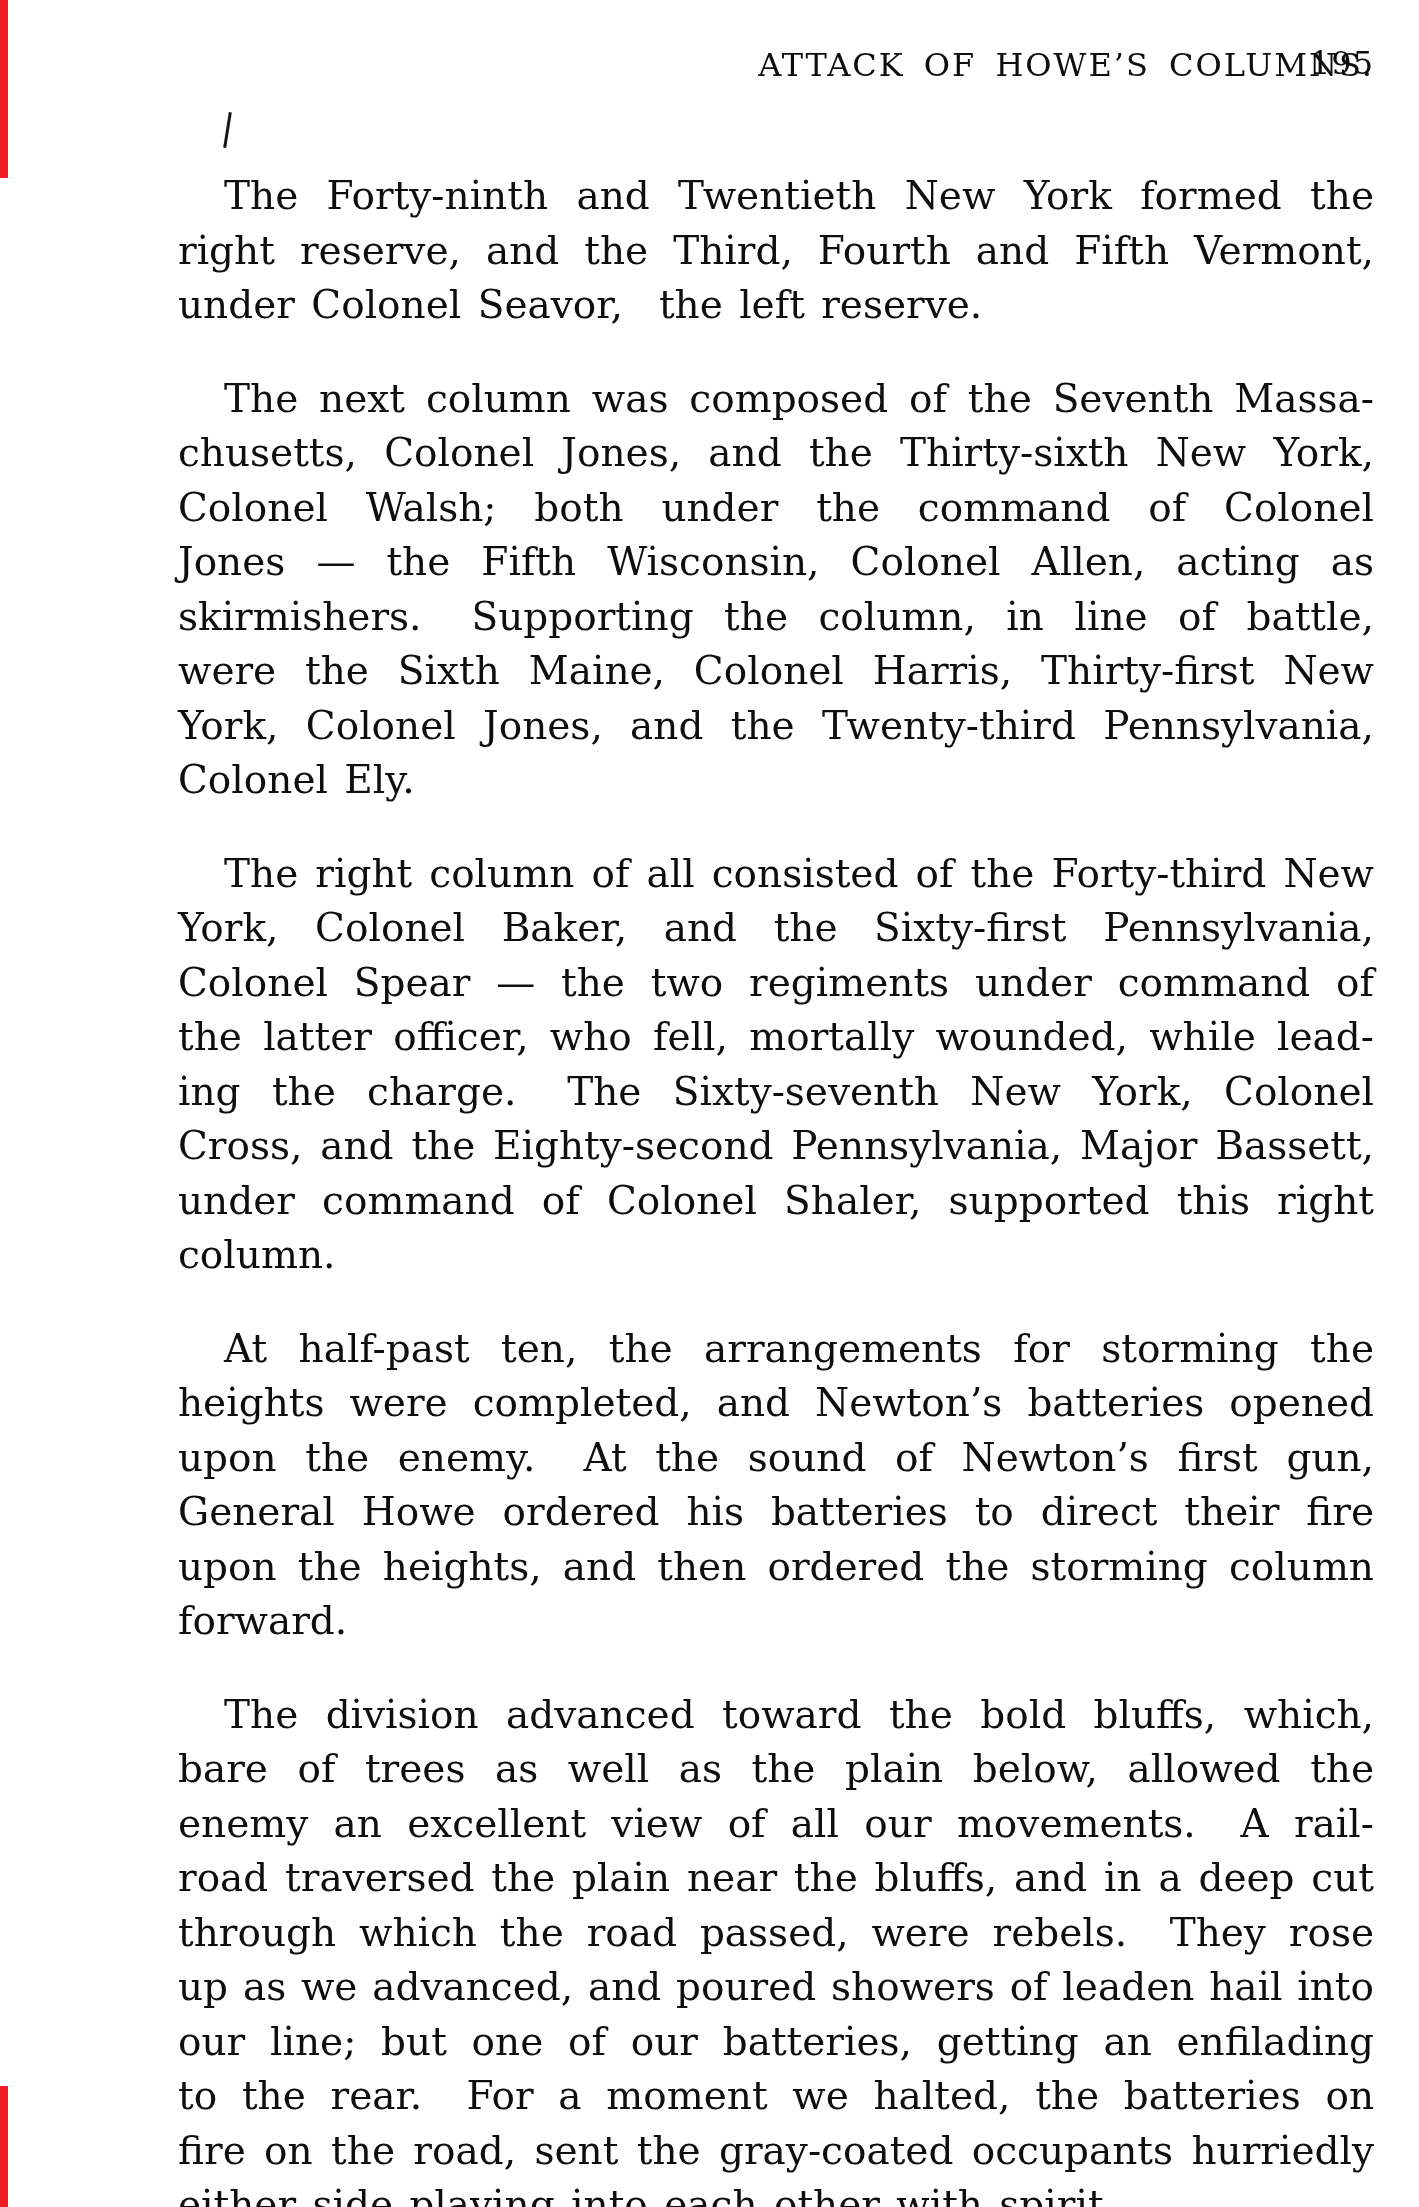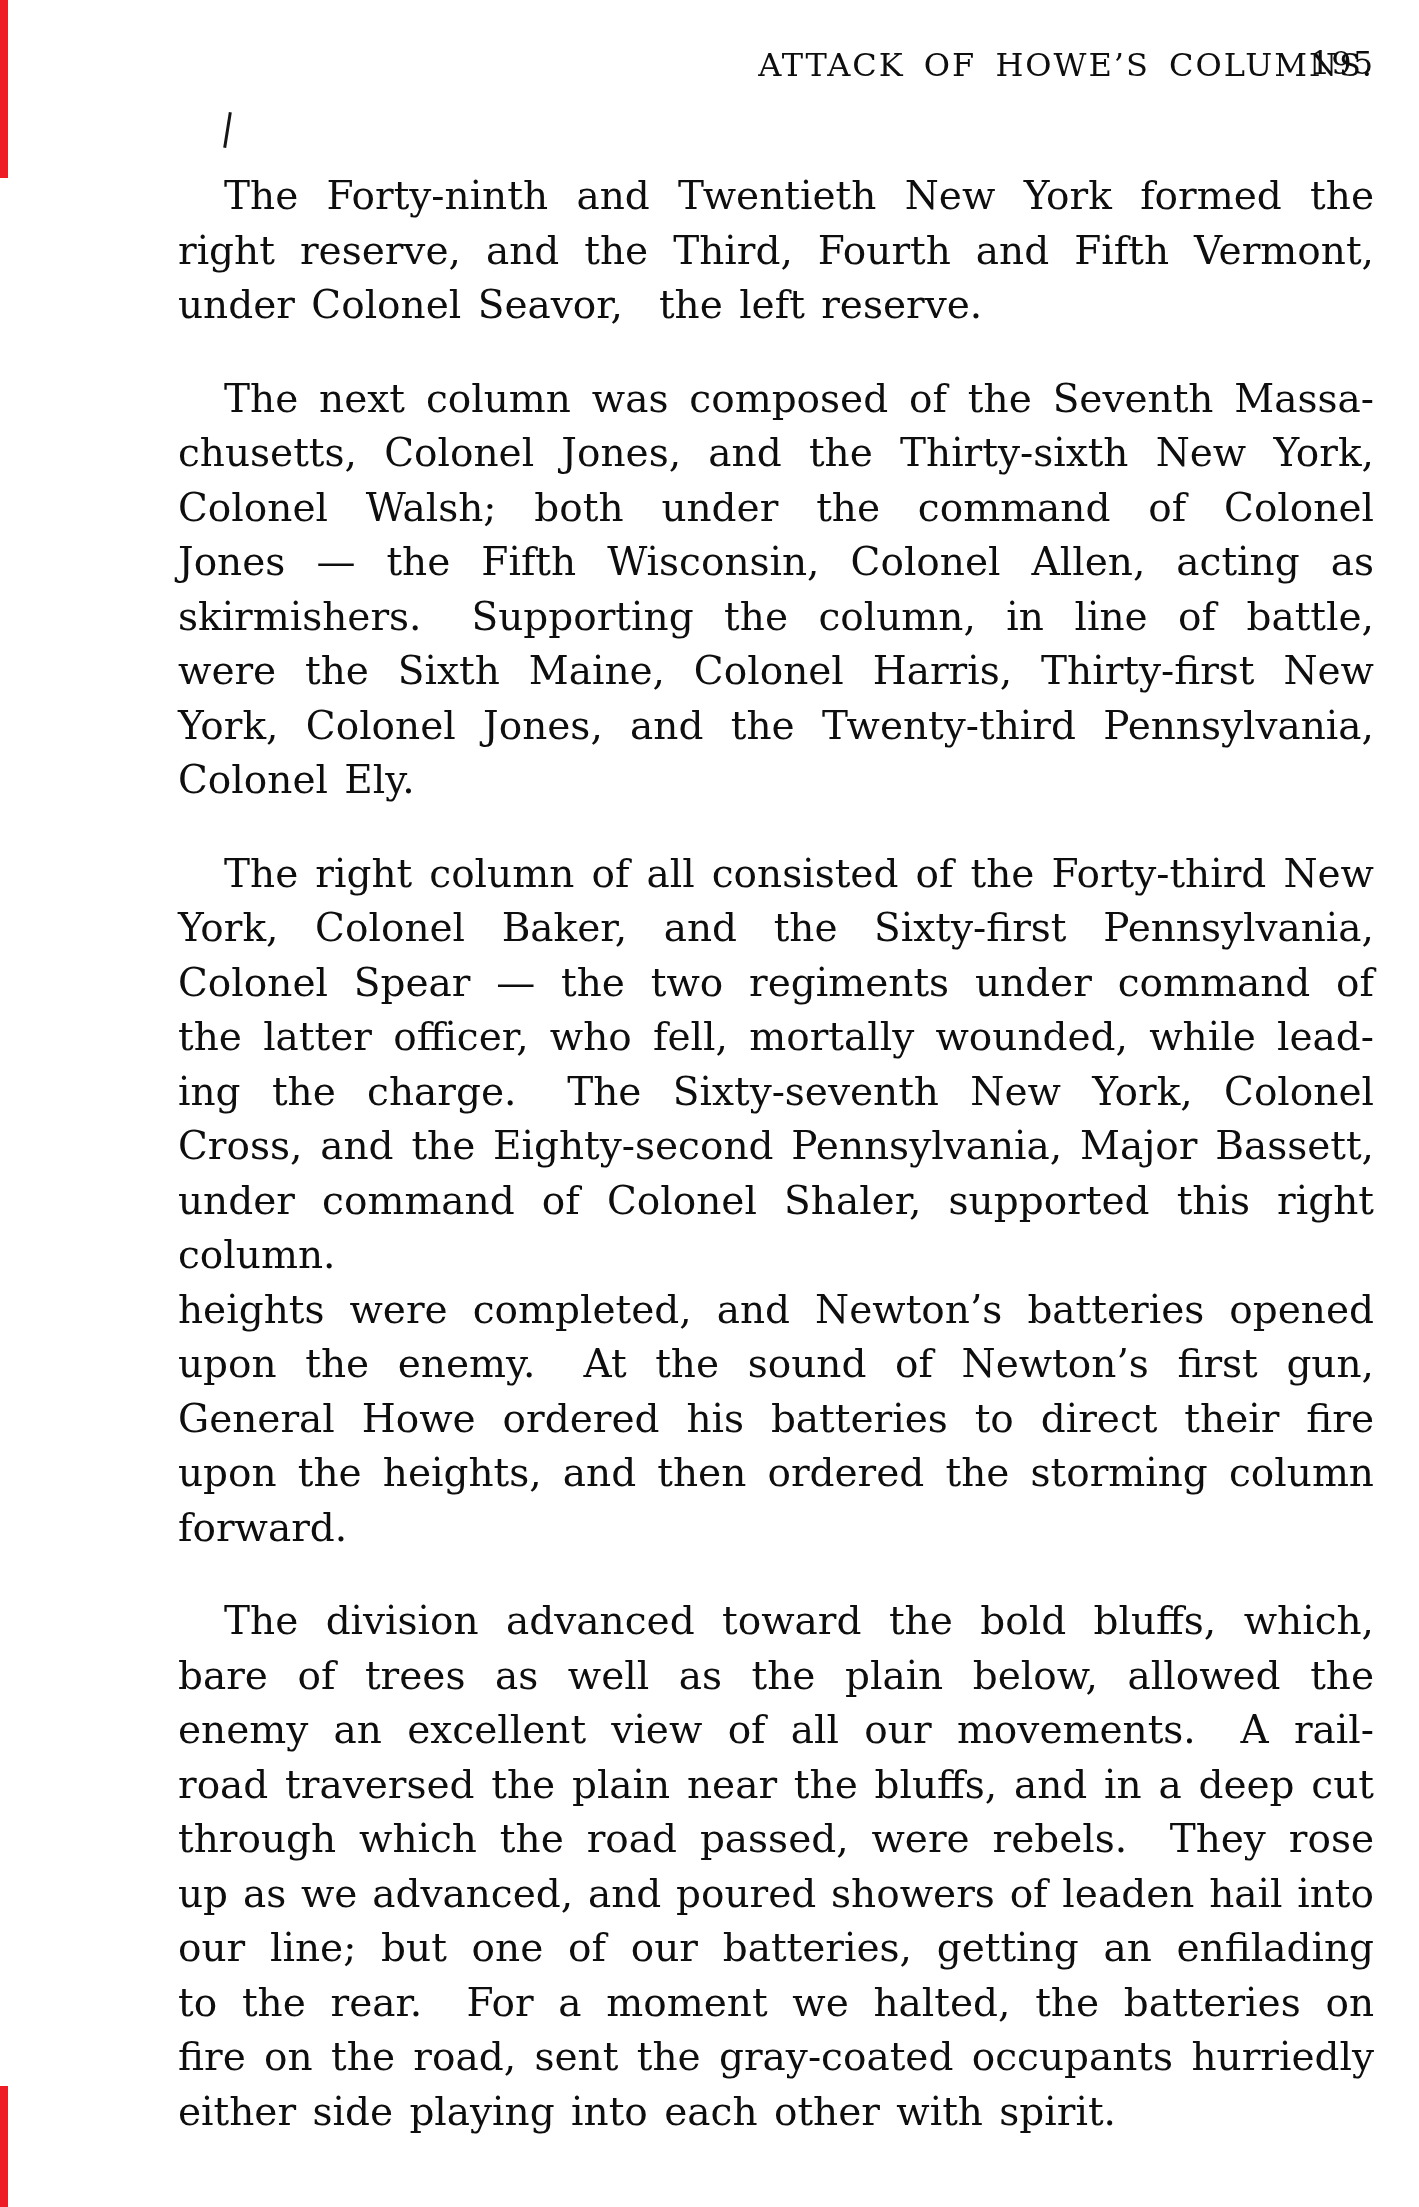--- a/index.html
+++ b/index.html
@@ -116,20 +116,21 @@
       <div class="line">York, Colonel Baker, and the Sixty-first Pennsylvania,</div>
       <div class="line">Colonel Spear — the two regiments under command of</div>
       <div class="line">the latter officer, who fell, mortally wounded, while lead-</div>
       <div class="line">ing the charge.  The Sixty-seventh New York, Colonel</div>
       <div class="line">Cross, and the Eighty-second Pennsylvania, Major Bassett,</div>
       <div class="line">under command of Colonel Shaler, supported this right</div>
       <div class="line ll">column.</div>
     </div>
 
     <div>
+      <div class="line fl">At half-past ten, the arrangements for storming the</div>
       <div class="line">heights were completed, and Newton’s batteries opened</div>
       <div class="line">upon the enemy.  At the sound of Newton’s first gun,</div>
       <div class="line">General Howe ordered his batteries to direct their fire</div>
       <div class="line">upon the heights, and then ordered the storming column</div>
       <div class="line ll">forward.</div>
     </div>
 
     <div>
       <div class="line fl">The division advanced toward the bold bluffs, which,</div>
       <div class="line">bare of trees as well as the plain below, allowed the</div>

